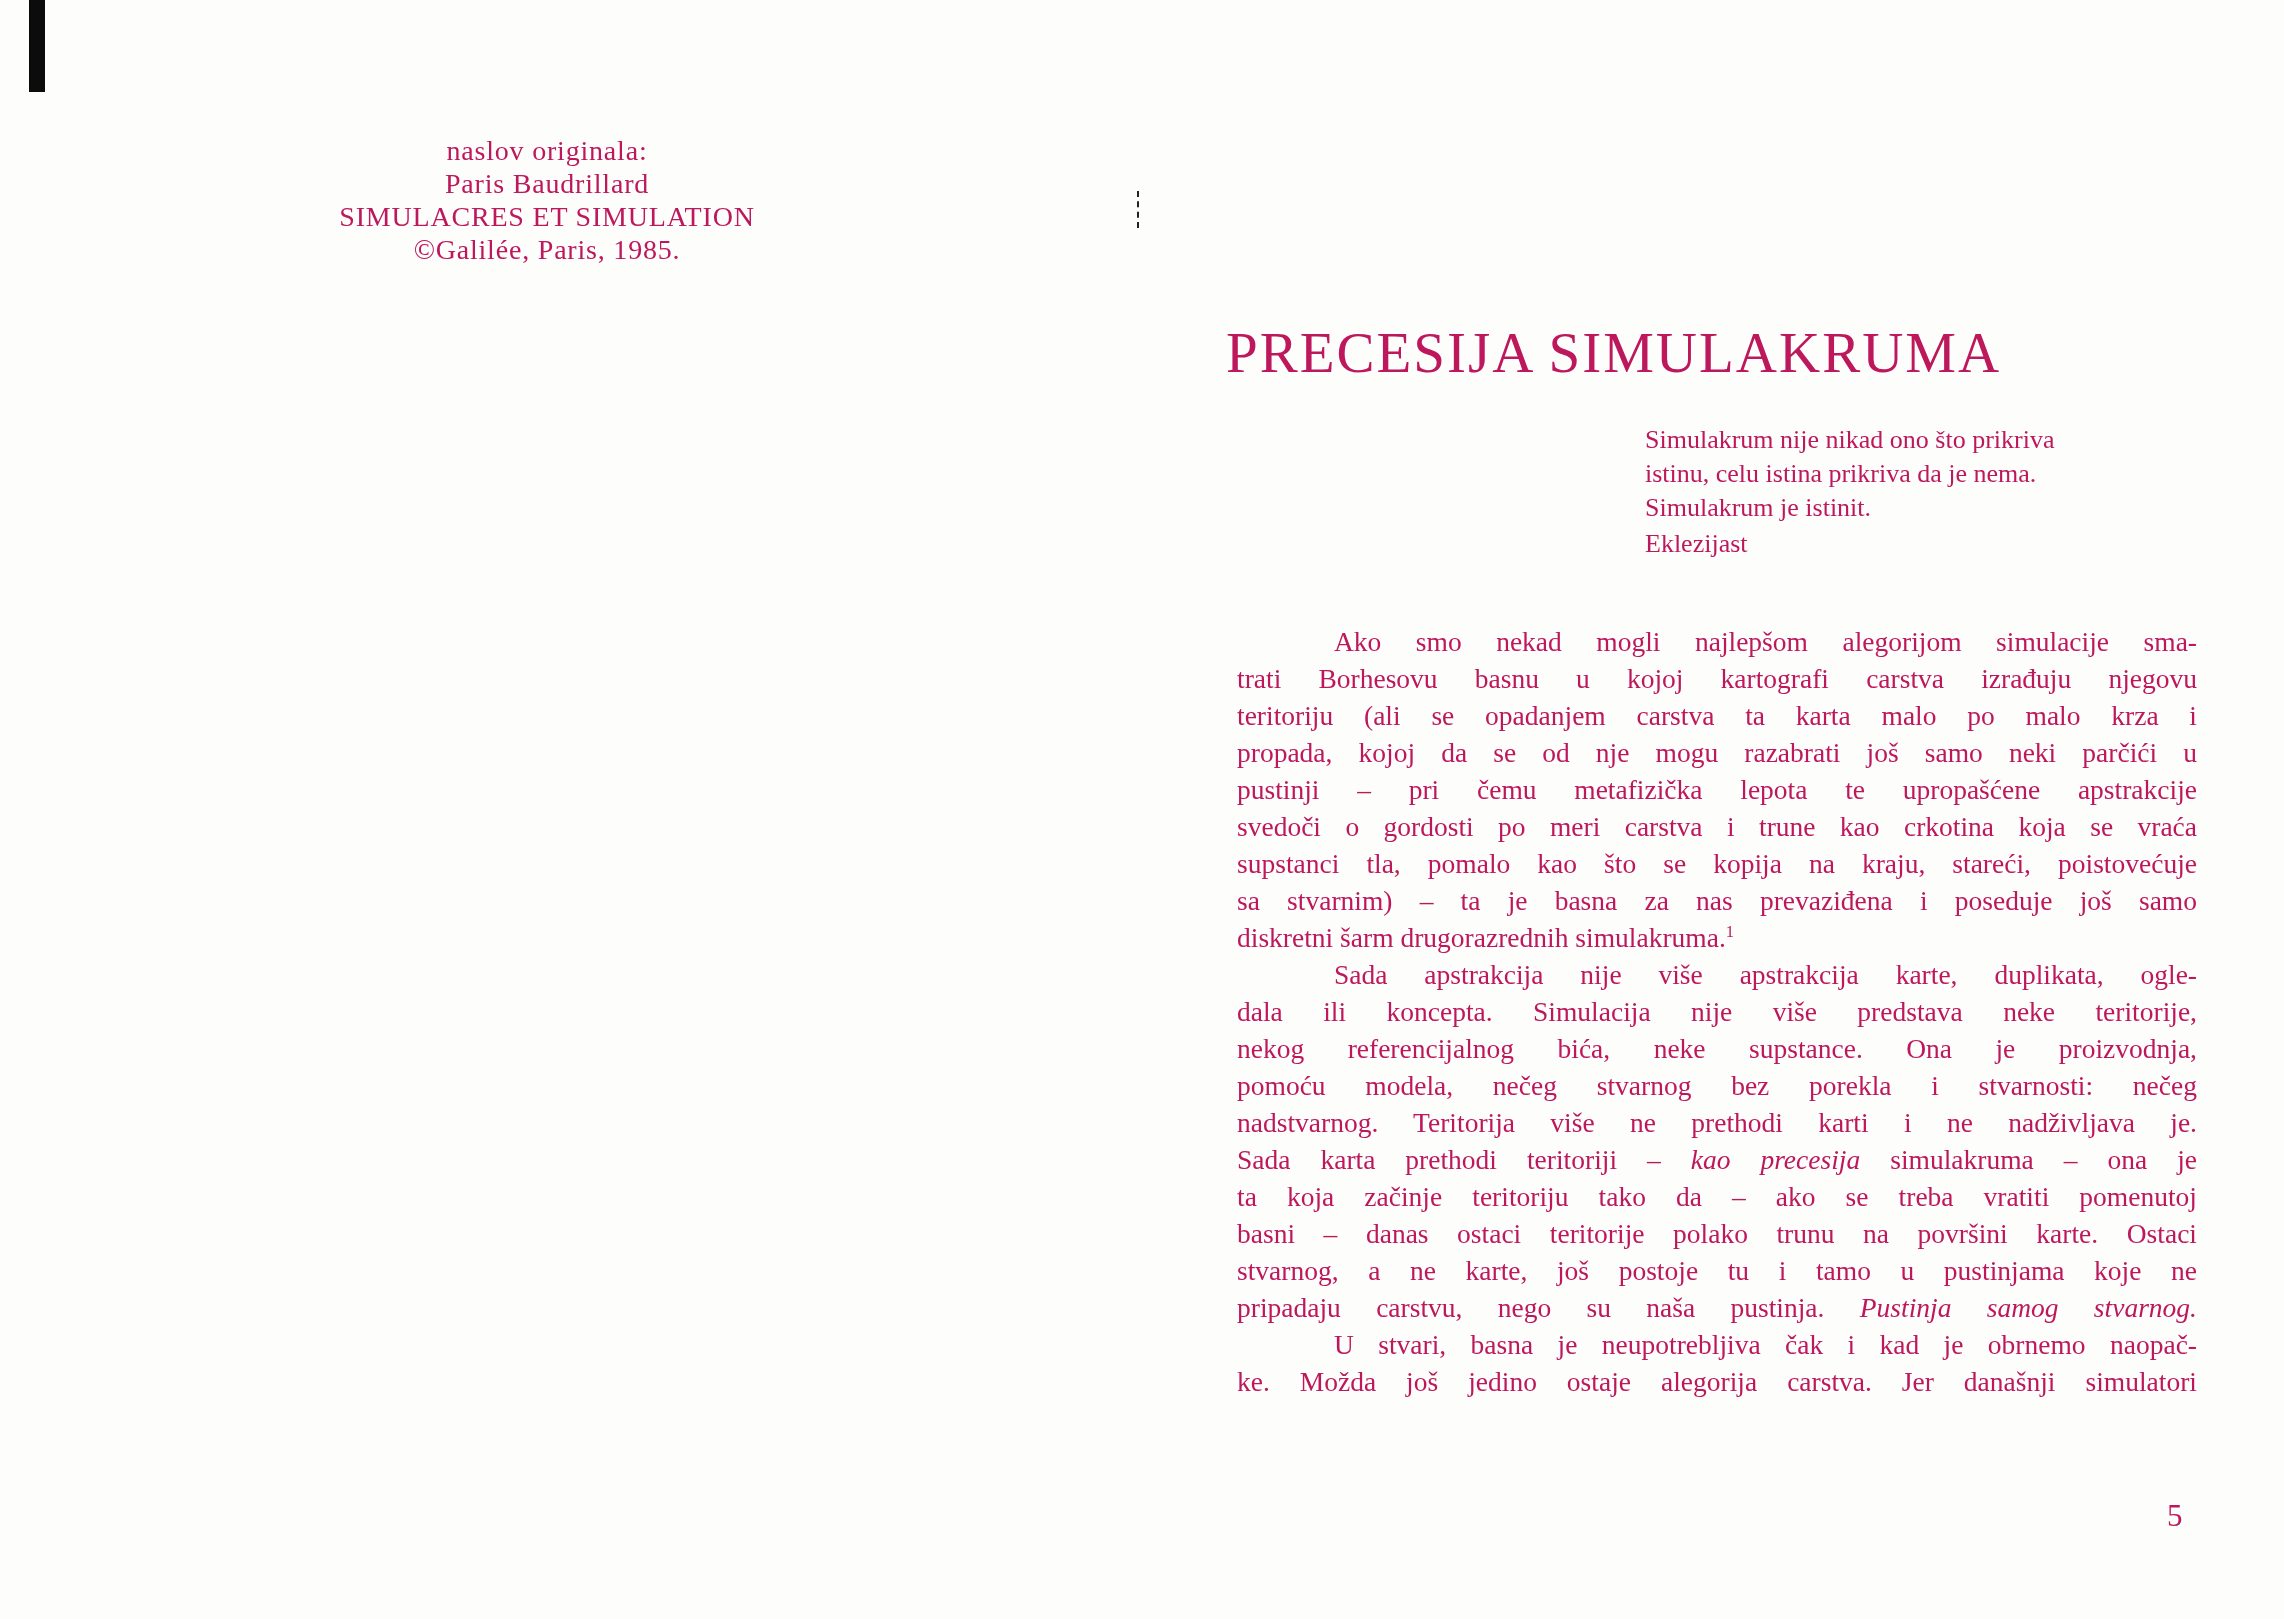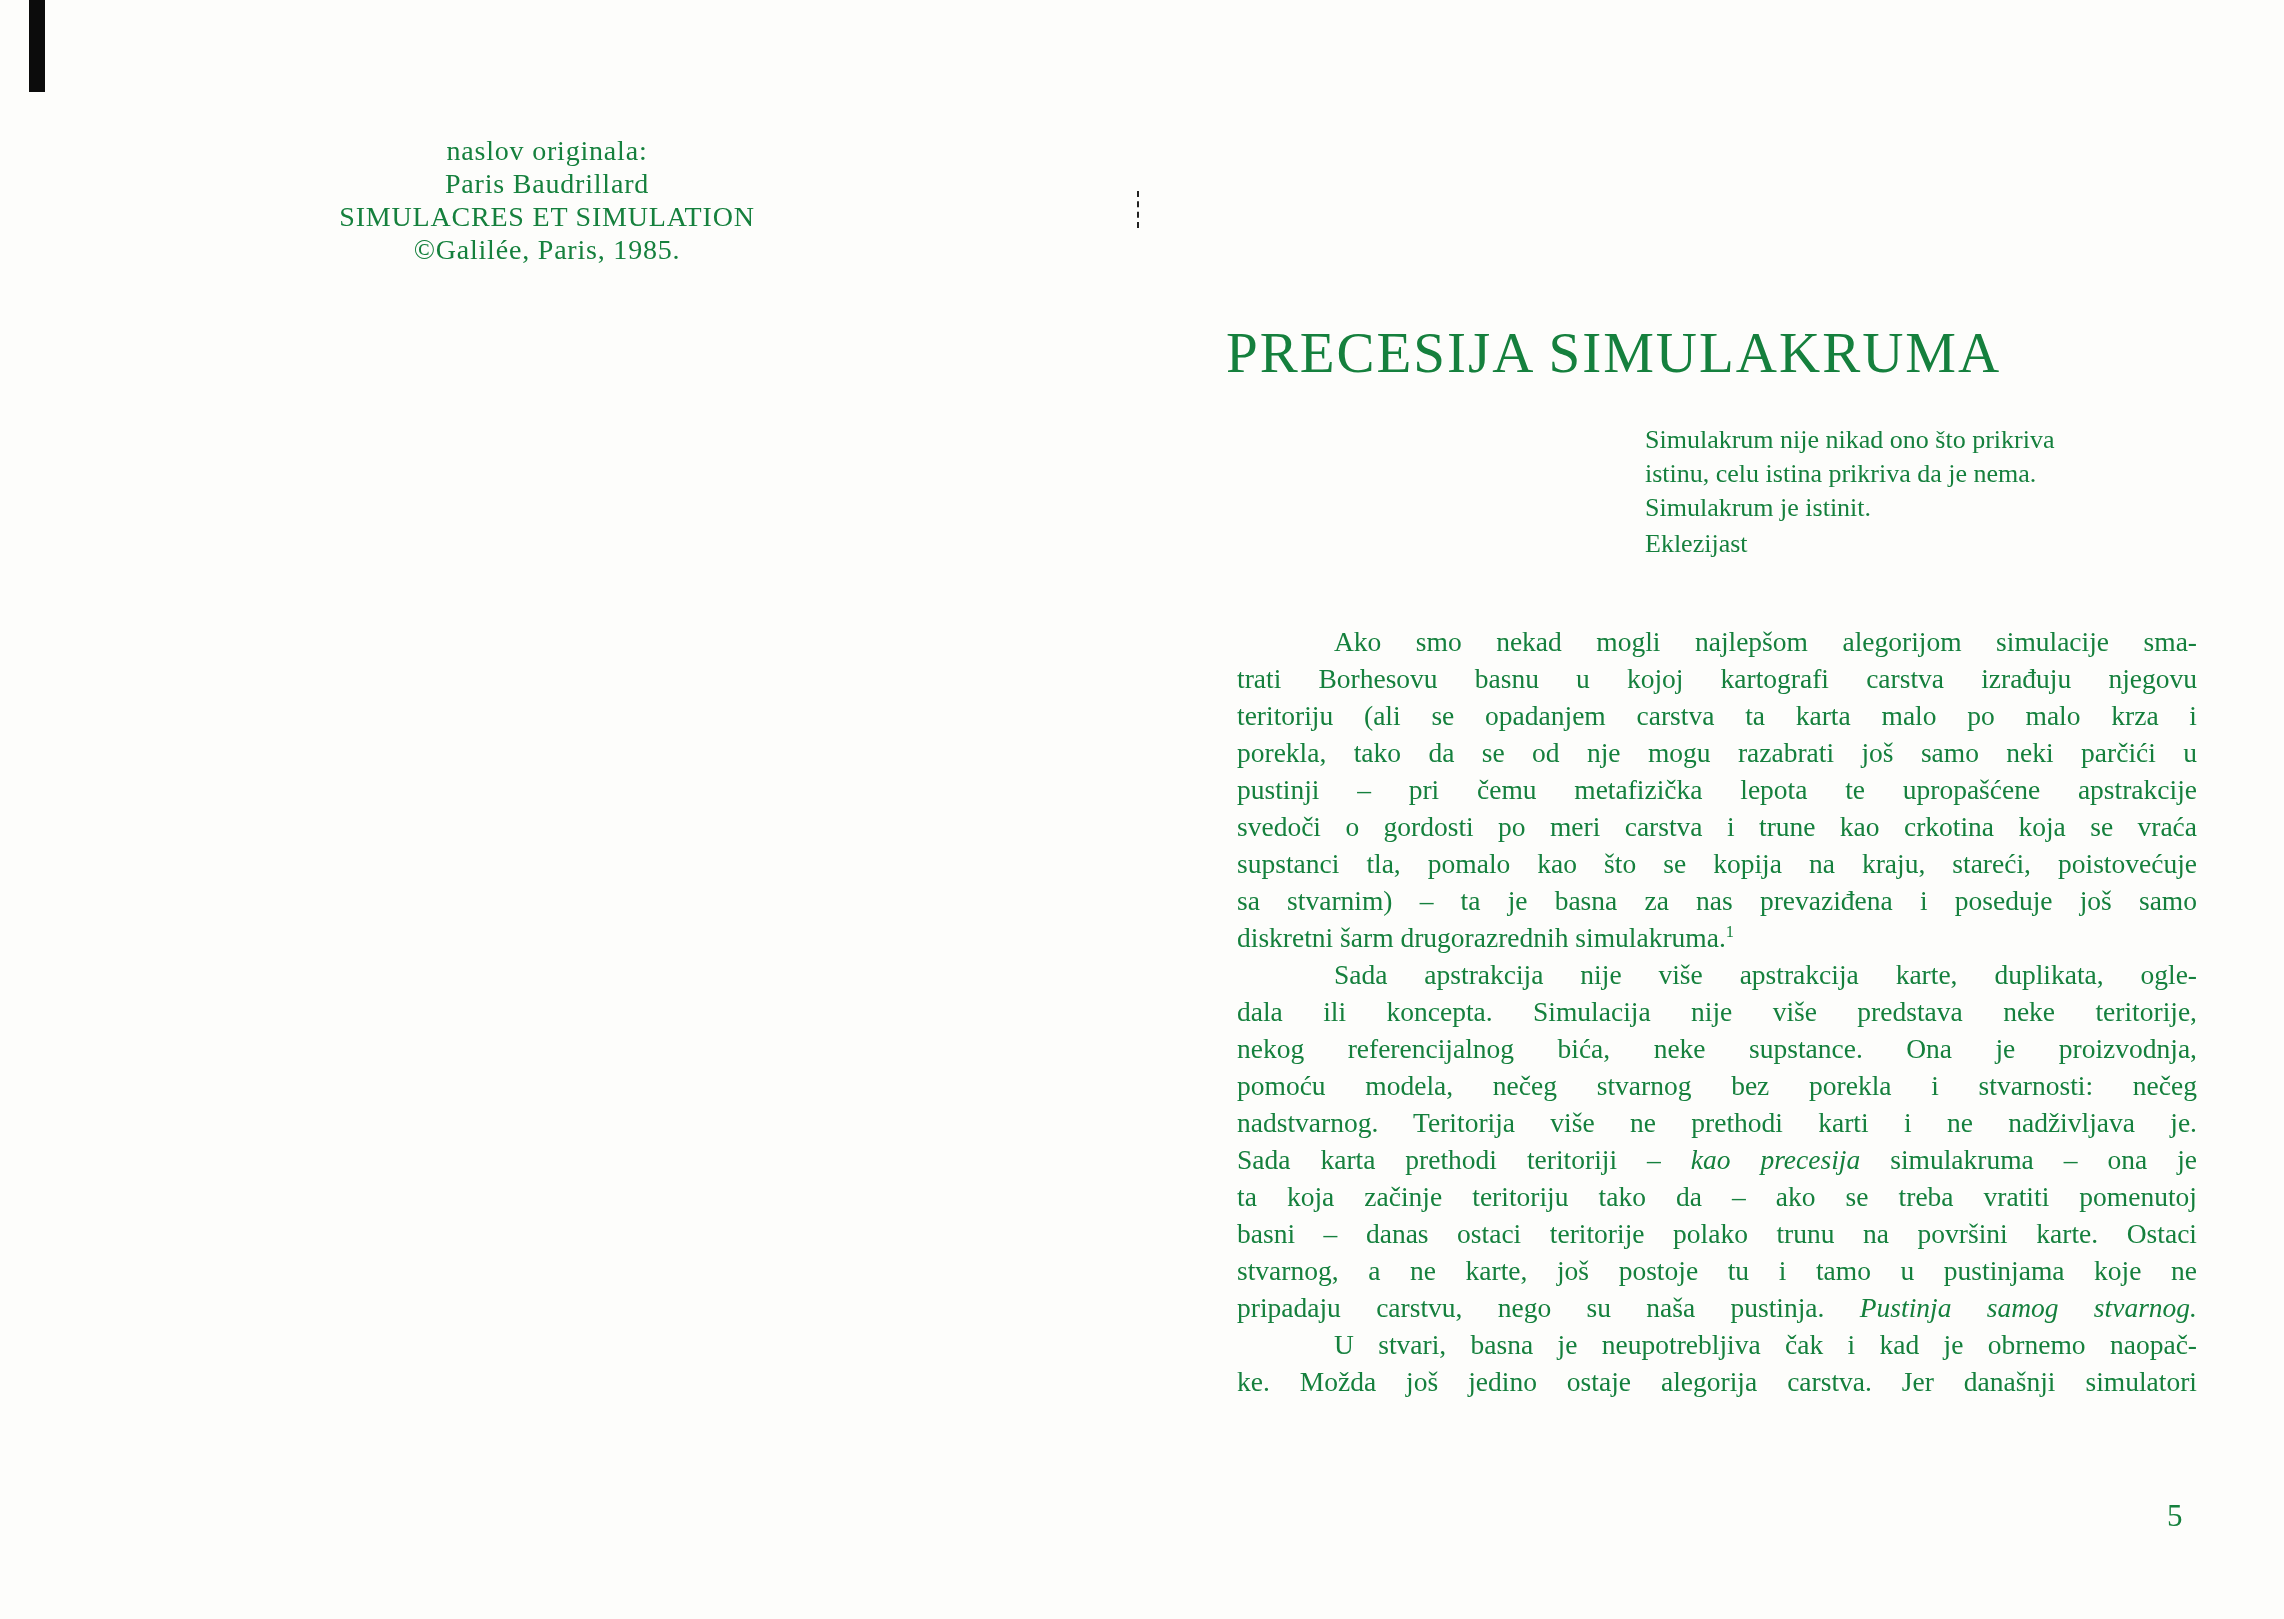--- a/index.html
+++ b/index.html
@@ -5,21 +5,21 @@
   html, body {
     margin: 0;
     padding: 0;
     background: #e9e9e9;
   }
   .sheet {
     position: relative;
     width: 2284px;
     height: 1619px;
     background: #fdfdfb;
-    color: #15803d;
+    color: #be185d;
     font-family: "Liberation Serif", "DejaVu Serif", serif;
     overflow: hidden;
   }
 
   
   .scan-bar {
     position: absolute;
     left: 29px;
     top: 0;
     width: 16px;
@@ -139,21 +139,21 @@
     <div class="q">Simulakrum nije nikad ono što prikriva</div>
     <div class="q">istinu, celu istina prikriva da je nema.</div>
     <div class="q">Simulakrum je istinit.</div>
     <div class="attribution">Eklezijast</div>
   </div>
 
   <div class="body-col" id="body-col">
       <div class="bline indent"><span>Ako smo nekad mogli najlepšom alegorijom simulacije sma-</span></div>
       <div class="bline"><span>trati Borhesovu basnu u kojoj kartografi carstva izrađuju njegovu</span></div>
       <div class="bline"><span>teritoriju (ali se opadanjem carstva ta karta malo po malo krza i</span></div>
-      <div class="bline"><span>porekla, tako da se od nje mogu razabrati još samo neki parčići u</span></div>
+      <div class="bline"><span>propada, kojoj da se od nje mogu razabrati još samo neki parčići u</span></div>
       <div class="bline"><span>pustinji – pri čemu metafizička lepota te upropašćene apstrakcije</span></div>
       <div class="bline"><span>svedoči o gordosti po meri carstva i trune kao crkotina koja se vraća</span></div>
       <div class="bline"><span>supstanci tla, pomalo kao što se kopija na kraju, stareći, poistovećuje</span></div>
       <div class="bline"><span>sa stvarnim) – ta je basna za nas prevaziđena i poseduje još samo</span></div>
       <div class="bline last"><span>diskretni šarm drugorazrednih simulakruma.</span><sup>1</sup></div>
       <div class="bline indent"><span>Sada apstrakcija nije više apstrakcija karte, duplikata, ogle-</span></div>
       <div class="bline"><span>dala ili koncepta. Simulacija nije više predstava neke teritorije,</span></div>
       <div class="bline"><span>nekog referencijalnog bića, neke supstance. Ona je proizvodnja,</span></div>
       <div class="bline"><span>pomoću modela, nečeg stvarnog bez porekla i stvarnosti: nečeg</span></div>
       <div class="bline"><span>nadstvarnog. Teritorija više ne prethodi karti i ne nadživljava je.</span></div>

